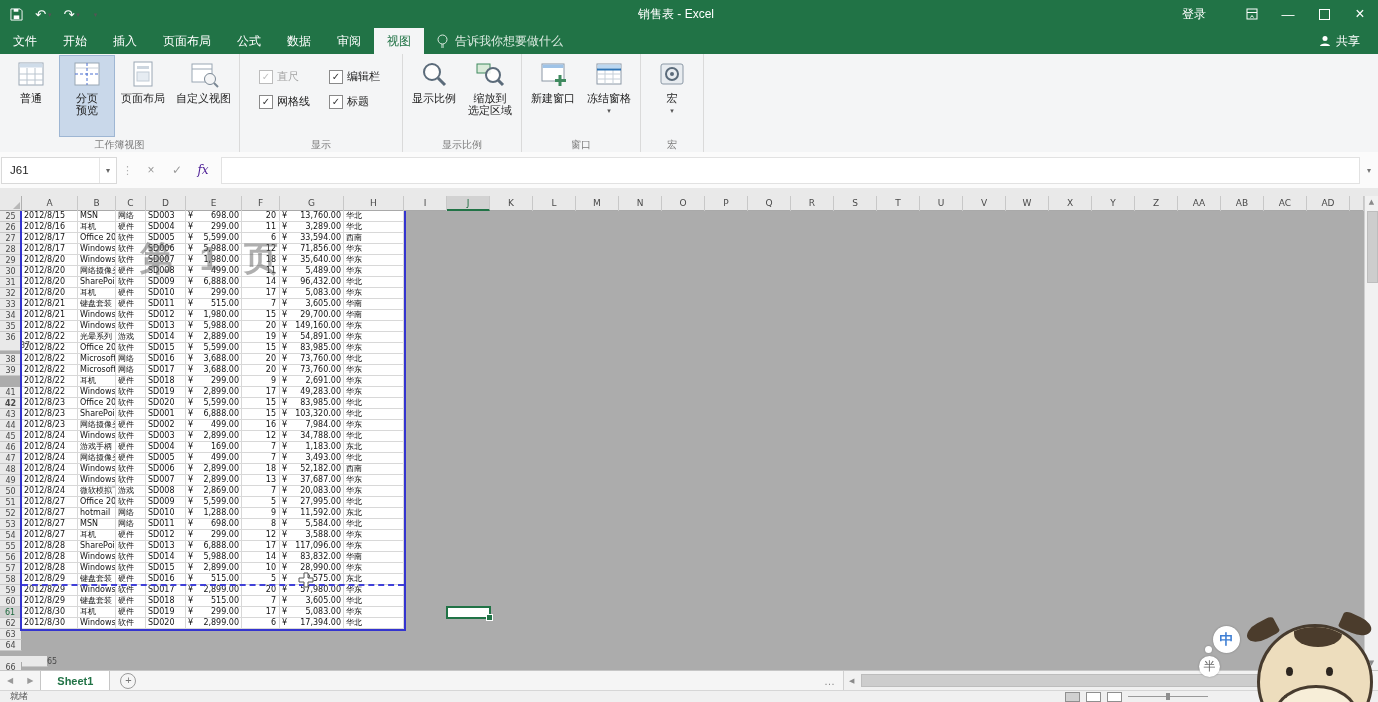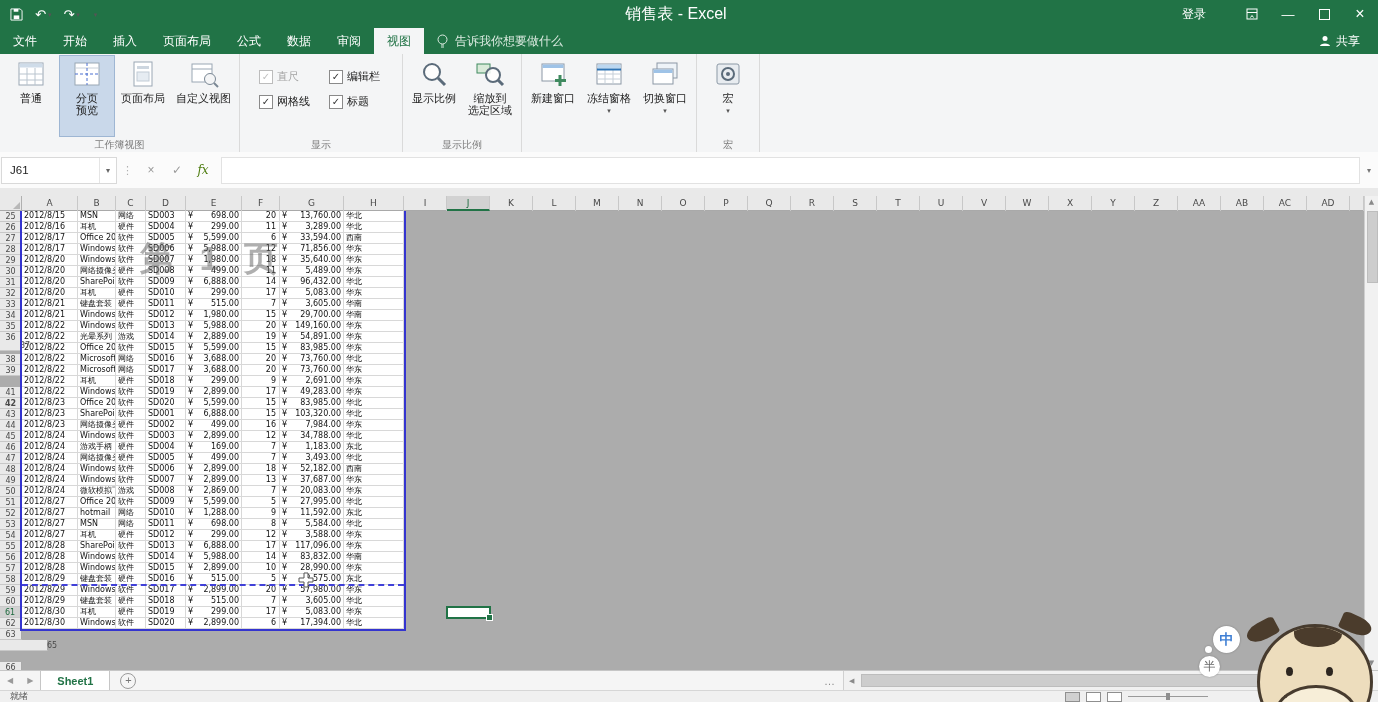--- a/index.html
+++ b/index.html
@@ -3,21 +3,21 @@
 <meta charset="utf-8">
 <style>
   html,body{margin:0;padding:0;background:#6d6d6d;}
   .app{position:relative;width:1378px;height:702px;background:#acacac;overflow:hidden;
        font-family:"Liberation Sans","DejaVu Sans",sans-serif;user-select:none;}
   
   .titlebar{position:absolute;top:0;left:0;right:0;height:28px;background:#217346;display:flex;align-items:center;color:#fff;}
   .qat{display:flex;align-items:center;gap:12px;padding-left:10px;width:160px;}
   .qat-btn{display:flex;align-items:center;font-size:13px;color:#fff;line-height:1;}
   .qat-btn .dd{font-style:normal;font-size:7px;margin-left:2px;}
-  .wtitle{flex:1;text-align:center;font-size:16px;}
+  .wtitle{flex:1;text-align:center;font-size:12px;}
   .wright{display:flex;align-items:center;height:100%;}
   .signin{font-size:12px;margin-right:28px;}
   .wbtn{width:36px;height:100%;display:flex;align-items:center;justify-content:center;font-size:13px;}
   .wbtn.closebtn{font-size:16px;}
   .maxbox{width:9px;height:9px;border:1px solid #fff;display:inline-block;}
   
   .tabbar{position:absolute;top:28px;left:0;right:0;height:26px;background:#217346;display:flex;align-items:stretch;color:#fff;font-size:12px;}
   .tab{display:flex;align-items:center;padding:0 13px;}
   .tab.active{background:#f4f5f6;color:#217346;}
   .tellme{display:flex;align-items:center;gap:6px;padding:0 12px;color:#dcebe1;}
@@ -39,21 +39,21 @@
   .cbgrid{display:grid;grid-template-columns:70px 64px;grid-auto-rows:25px;padding:9px 6px 0 16px;}
   .cb{display:flex;align-items:center;gap:4px;font-size:11px;color:#222;}
   .cb .box{width:12px;height:12px;border:1px solid #8a8a8a;background:#fff;font-size:10px;line-height:11px;text-align:center;color:#333;flex:0 0 12px;}
   .cb.dis .box{border-color:#bcbcbc;color:#c0c0c0;}
   
   .fbar{position:absolute;top:152px;left:0;right:0;height:36px;background:#fbfbfb;border-bottom:1px solid #d4d4d4;display:flex;align-items:center;}
   .namebox{width:106px;height:25px;background:#fff;border:1px solid #d9d9d9;display:flex;align-items:center;font-size:11.5px;color:#222;padding-left:8px;margin-left:1px;}
   .nb-dd{margin-left:auto;font-size:8px;color:#666;padding:0 6px;border-left:1px solid #e5e5e5;align-self:stretch;display:flex;align-items:center;}
   .fb-dots{color:#b0b0b0;font-size:11px;padding:0 5px;}
   .fb-btn{width:26px;text-align:center;font-size:12px;color:#9a9a9a;}
-  .fb-btn.fx{font-style:italic;font-family:"DejaVu Serif",serif;color:#4d7c0f;}
+  .fb-btn.fx{font-style:italic;font-family:"DejaVu Serif",serif;color:#4c1d95;}
   .fb-input{flex:1;height:25px;background:#fff;border:1px solid #e2e2e2;margin-left:5px;}
   .fb-exp{width:18px;text-align:center;color:#777;font-size:8px;}
   .gapstrip{position:absolute;top:188px;left:0;right:0;height:8px;background:#e9e9e9;border-bottom:1px solid #bdbdbd;}
   
   .sheet{position:absolute;top:196px;left:0;width:1378px;height:474px;background:#acacac;overflow:hidden;font-family:"DejaVu Sans",sans-serif;}
   .hdr-strip{position:absolute;top:0;left:0;width:1378px;height:15px;background:#e9e9e9;border-bottom:1px solid #a9a9a9;box-sizing:border-box;}
   .corner{position:absolute;top:0;left:0;width:22px;height:15px;background:#e9e9e9;border-right:1px solid #b0b0b0;border-bottom:1px solid #a9a9a9;box-sizing:border-box;z-index:3;}
   .corner:after{content:"";position:absolute;right:1px;bottom:1px;border-left:7px solid transparent;border-bottom:7px solid #b8b8b8;}
   .colhdr{position:absolute;top:0;height:15px;line-height:14px;text-align:center;font-size:9px;color:#4a4a4a;border-right:1px solid #c8c8c8;box-sizing:border-box;z-index:2;}
   .colhdr.sel{background:#d2d2d2;color:#1d6a3e;border-bottom:2px solid #217346;}
@@ -283,32 +283,22 @@
               <svg width="30" height="28">
                 <rect x="3" y="4" width="24" height="20" fill="#fff" stroke="#8b98a5"></rect>
                 <rect x="3.5" y="4.5" width="23" height="4" fill="#bcd7f0"></rect>
                 <path d="M3 14h24M3 19h24M11 9v15M19 9v15" stroke="#c6cfd8"></path>
                 <path d="M3 9.5h24" stroke="#2e74b5" stroke-width="2"></path>
               </svg>
             </span>
           <span class="blabel">冻结窗格</span>
           <span class="ddb">▾</span>
         </div>
-        <div class="bigbtn">
-          <span class="bicon">
-              <svg width="30" height="28">
-                <rect x="7" y="3" width="20" height="15" fill="#eef3f8" stroke="#8b98a5"></rect>
-                <rect x="3" y="9" width="20" height="15" fill="#fff" stroke="#8b98a5"></rect>
-                <rect x="3.5" y="9.5" width="19" height="3.5" fill="#9fc3e7"></rect>
-              </svg>
-            </span>
-          <span class="blabel">切换窗口</span>
-          <span class="ddb">▾</span>
-        </div>
       </div>
+      <div class="glabel">窗口</div>
     </div>
 
     <div class="rgroup">
       <div class="gcontent">
         <div class="bigbtn">
           <span class="bicon">
               <svg width="30" height="28">
                 <rect x="4" y="4" width="22" height="20" rx="2" fill="#e8ecf0" stroke="#8b98a5"></rect>
                 <circle cx="15" cy="14" r="6" fill="none" stroke="#5b6b7a" stroke-width="2"></circle>
                 <circle cx="15" cy="14" r="2" fill="#5b6b7a"></circle>
@@ -407,21 +397,21 @@
         <div class="rowhdr" style="top: 345px;">55</div>
         <div class="rowhdr" style="top: 356px;">56</div>
         <div class="rowhdr" style="top: 367px;">57</div>
         <div class="rowhdr" style="top: 378px;">58</div>
         <div class="rowhdr" style="top: 389px;">59</div>
         <div class="rowhdr" style="top: 400px;">60</div>
         <div class="rowhdr sel" style="top: 411px;">61</div>
         <div class="rowhdr" style="top: 422px;">62</div>
         <div class="rowhdr" style="top: 433px;">63</div>
         <div class="rowhdr" style="top: 444px;">64</div>
-        <div class="rowhdr" style="top: 444px; padding-left: 47px;">65</div>
+        <div class="rowhdr" style="top: 460px; padding-left: 47px;">65</div>
         <div class="rowhdr" style="top: 466px;">66</div>
       </div>
     <div class="print-bg"></div>
     <div id="grid-rows">
         <div class="grow" style="top: 15px;">
           <div class="gc" style="width: 56px;">2012/8/15</div>
           <div class="gc" style="width: 38px;">MSN</div>
           <div class="gc" style="width: 30px;">网络</div>
           <div class="gc" style="width: 40px;">SD003</div>
           <div class="gc cur" style="width: 56px;">

